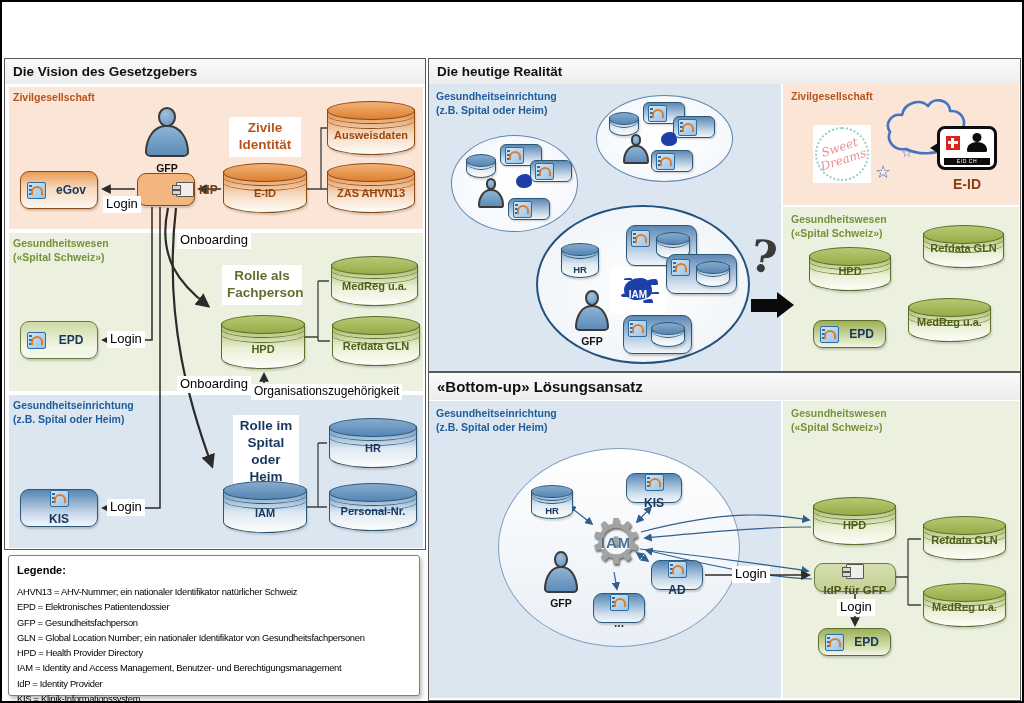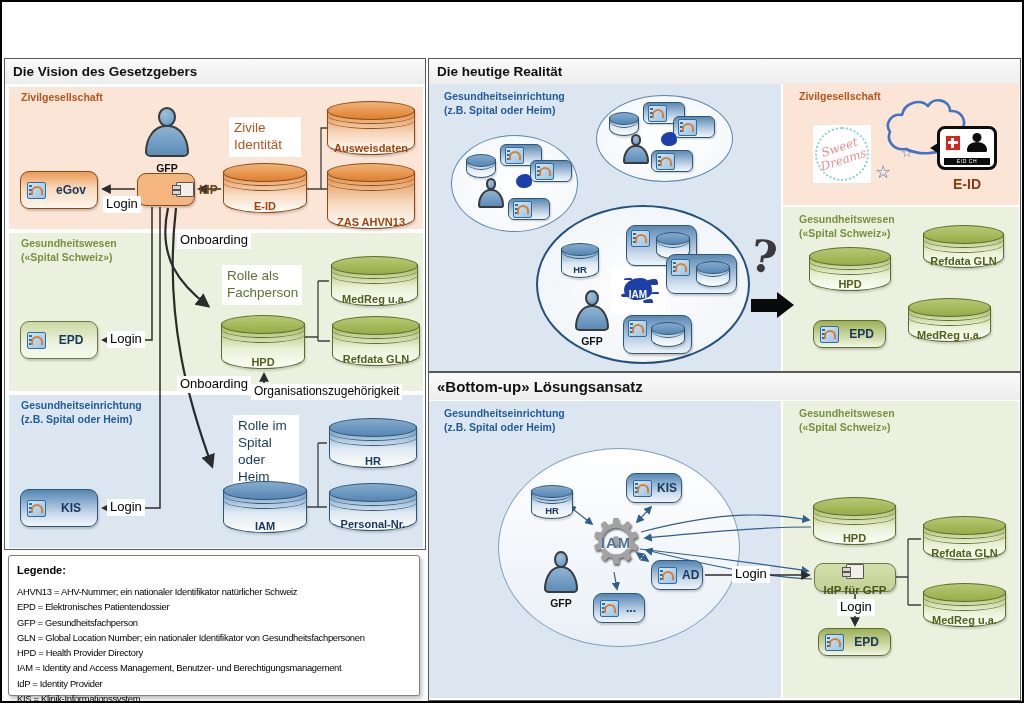--- a/index.html
+++ b/index.html
@@ -15,55 +15,55 @@
              font-weight:bold;font-size:19.5px;color:#000;}
   .hdr-author{width:112px;display:flex;flex-direction:column;justify-content:center;align-items:flex-end;
               padding-right:9px;font-size:12.5px;color:#111;line-height:1.4;}
 
   
   .panel{position:absolute;border:1.5px solid #595959;background:#fff;box-sizing:border-box;}
   .phead{height:25px;background:linear-gradient(180deg,#fafafa,#ededed);display:flex;align-items:center;
          padding-left:8px;font-weight:bold;font-size:13.5px;color:#111;}
   .zone{position:absolute;box-sizing:border-box;}
   .z-or{background:#fbe5d6;} .z-gr{background:#ebf1de;} .z-bl{background:#dce6f1;}
-  .zlabel{position:absolute;font-weight:bold;font-size:10.5px;line-height:1.3;white-space:nowrap;margin-left:8px;}
+  .zlabel{position:absolute;font-weight:bold;font-size:10.5px;line-height:1.3;white-space:nowrap;}
   .zl-or{color:#b5541c;} .zl-gr{color:#76923c;} .zl-bl{color:#1f5c99;}
 
   .ov{position:absolute;left:0;top:0;pointer-events:none;}
   .ln{stroke:#2b2b2b;stroke-width:1.5;fill:none;}
   .ln2{stroke:#3f3f3f;stroke-width:1.3;fill:none;}
   .lncurve{stroke:#2b2b2b;stroke-width:2.2;fill:none;}
   .lnb{stroke:#2e5f8f;stroke-width:1.2;fill:none;}
 
   
   .cyl{position:absolute;}
   .cyl .cb{position:absolute;left:0;right:0;top:8px;bottom:0;border:1.4px solid var(--bc);border-top:none;
            background:linear-gradient(180deg,var(--g1) 0%,var(--g2) 55%,#fdfdfa 100%);
            border-radius:0 0 50% 50%/0 0 11px 11px;box-shadow:1px 2px 2px rgba(0,0,0,0.15);}
   .cyl .ct{position:absolute;left:0;right:0;top:0;height:17px;border:1.4px solid var(--bc);
            background:linear-gradient(180deg,var(--t1),var(--t2));border-radius:50%;}
   .cyl .rr{position:absolute;left:0;right:0;height:17px;border-bottom:1.4px solid var(--bc);
            border-radius:0 0 50% 50%/0 0 9px 9px;}
   .cyl .r1{top:5px;} .cyl .r2{top:10px;}
-  .cyl .clabel{position:absolute;left:0;right:0;bottom:1px;text-align:center;font-weight:bold;font-size:11px;color:var(--lc);}
+  .cyl .clabel{position:absolute;left:0;right:0;bottom:14px;text-align:center;font-weight:bold;font-size:11px;color:var(--lc);}
   .cyl.small .ct{height:11px;} .cyl.small .cb{top:5px;border-radius:0 0 50% 50%/0 0 8px 8px;}
   .cyl.small .rr{height:11px;border-bottom-width:1.1px;} .cyl.small .r1{top:3.5px;} .cyl.small .r2{top:7px;}
   .cyl.small .clabel{font-size:9.5px;bottom:3px;}
   .c-or{--t1:#f3b277;--t2:#dd8030;--g1:#df873f;--g2:#f6d9bd;--bc:#8a4a16;--lc:#9c4410;}
   .c-gr{--t1:#b7c873;--t2:#94ad48;--g1:#9cb054;--g2:#e9efd3;--bc:#5d6d2b;--lc:#4f6017;}
   .c-bl{--t1:#86abcd;--t2:#5586b4;--g1:#6390ba;--g2:#dfe9f3;--bc:#2c5878;--lc:#17375e;}
 
   
   .abox{position:absolute;border:1.3px solid var(--bc,#666);border-radius:9px;display:flex;align-items:center;
         box-sizing:border-box;padding:0 6px;gap:5px;box-shadow:1px 2px 2px rgba(0,0,0,0.18);}
   .abox .albl{flex:1;text-align:center;font-weight:bold;font-size:12px;color:#17375e;}
   .a-or{--bc:#8a4a16;background:linear-gradient(180deg,#eb9a55 0%,#f7d9bd 45%,#fdf6ef 100%);}
   .a-grl{--bc:#6a7a42;background:linear-gradient(180deg,#cbd9a2,#f3f7e8 70%);}
   .a-grd{--bc:#5d6d2b;background:linear-gradient(180deg,#9cb054 0%,#dfe8c2 80%,#f3f6e8 100%);}
-  .a-bl{--bc:#2c5878;background:linear-gradient(180deg,#5586b4 0%,#cfdeed 70%,#f0f5fa 100%);}
+  .a-bl{--bc:#2c5878;background:linear-gradient(180deg,#5586b4 0%,#cfdeed 70%,#f0f5fa 100%);flex-direction:column;}
   .a-flat-or{--bc:#8a4a16;background:#f4b57f;padding-left:38px;}
   .a-flat-gr{--bc:#6b7a45;background:linear-gradient(180deg,#d5dfad,#c3d094);flex-direction:column;}
 
   
   .aicon{width:17px;height:15px;border:1px solid #2e6da4;background:linear-gradient(135deg,#cfe7f7,#9cc3e5);
          border-radius:2px;position:relative;flex:0 0 auto;}
   .aicon::before{content:"";position:absolute;left:1px;top:2px;bottom:2px;width:3px;
          background:repeating-linear-gradient(180deg,#2e6da4 0 2px,transparent 2px 4px);}
   .aicon::after{content:"";position:absolute;right:2px;top:3px;width:8px;height:7px;
          border:2.2px solid #e07b28;border-bottom:none;border-radius:6px 6px 0 0;}
@@ -91,21 +91,21 @@
   .splat .stext{position:absolute;left:0;right:0;top:46%;text-align:center;font-weight:bold;font-size:10px;color:#fff;z-index:2;}
 
   
   .gear{position:absolute;text-align:center;}
   .gear .g{font-size:62px;line-height:1;color:#a3a3a3;text-shadow:1px 2px 2px #6f6f6f;}
   .gear .gt{position:absolute;left:0;right:0;top:50%;transform:translateY(-52%);font-weight:bold;
             font-size:15px;letter-spacing:1px;color:#4d7296;text-shadow:0 1px 0 #fff;}
 
   
   .wlabel{position:absolute;background:#fff;color:#000;font-size:13px;padding:0 3px;white-space:nowrap;line-height:1.3;}
-  .wbox{position:absolute;background:#fff;text-align:left;font-weight:normal;line-height:1.25;padding:3px 5px;font-size:13.5px;box-sizing:border-box;}
+  .wbox{position:absolute;background:#fff;text-align:center;font-weight:bold;line-height:1.25;padding:3px 5px;font-size:13.5px;box-sizing:border-box;}
 
   
   .ell{position:absolute;border-radius:50%;}
   .ell-sm{background:radial-gradient(#ffffff,#f2f6fa);border:1.5px solid #5b87b0;}
   .ell-big{background:radial-gradient(#fefefe,#edf2f7);border:2.5px solid #24527e;}
   .ell-bu{background:linear-gradient(180deg,#ffffff,#e9eff6);border:1.3px solid #7f9fc0;}
 
   .abox-cyl{position:absolute;border:1.3px solid #2c5878;border-radius:9px;
             background:linear-gradient(180deg,#5d89b4 0%,#cfdeed 75%,#eef4fa 100%);box-shadow:1px 2px 2px rgba(0,0,0,0.2);}
   .abox-mini{position:absolute;border:1px solid #2c5878;border-radius:6px;display:flex;align-items:center;padding-left:4px;box-sizing:border-box;
@@ -197,21 +197,21 @@
         <i class="rr r2"></i>
       <b class="clabel">Ausweisdaten</b>
     </div>
     <div class="cyl c-or" style="left:218px;top:104px;width:84px;height:50px;">
       <i class="cb"></i>
         <i class="ct"></i>
         <i class="rr r1"></i>
         <i class="rr r2"></i>
       <b class="clabel">E-ID</b>
     </div>
-    <div class="cyl c-or" style="left:322px;top:104px;width:88px;height:66px;">
+    <div class="cyl c-or" style="left:322px;top:104px;width:88px;height:50px;">
       <i class="cb"></i>
         <i class="ct"></i>
         <i class="rr r1"></i>
         <i class="rr r2"></i>
       <b class="clabel">ZAS AHVN13</b>
     </div>
 
     <div class="abox a-or" style="left:15px;top:112px;width:78px;height:38px;">
       <span class="aicon"></span>
       <span class="albl">eGov</span>

